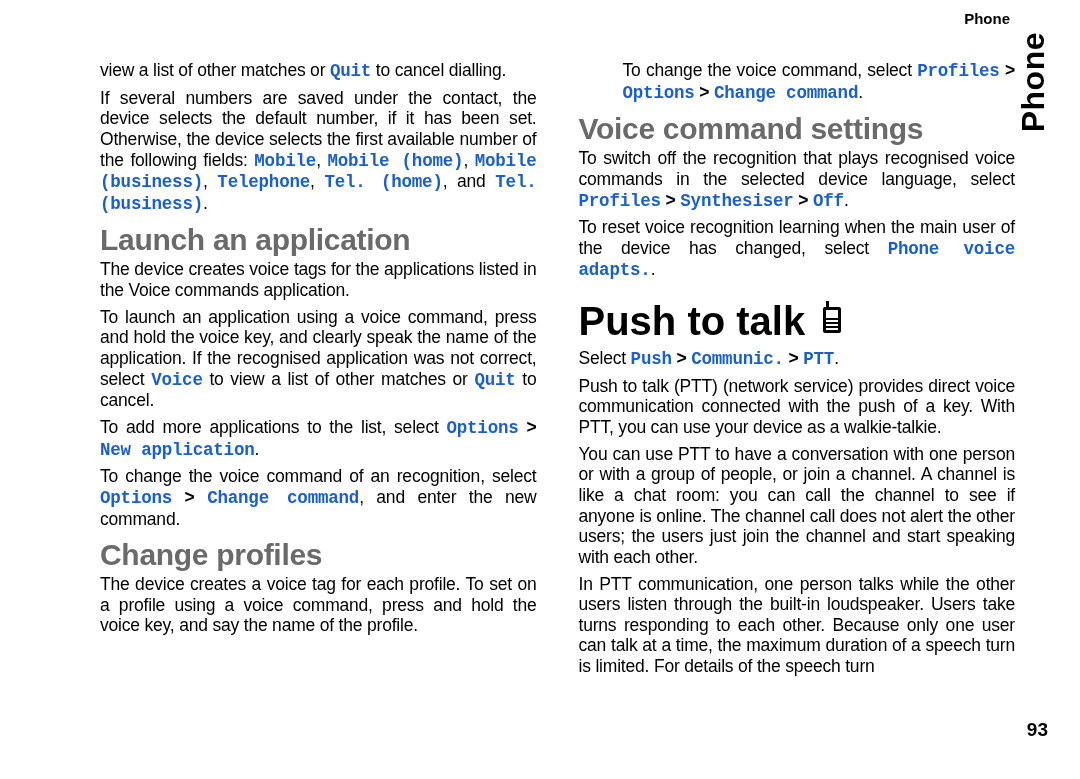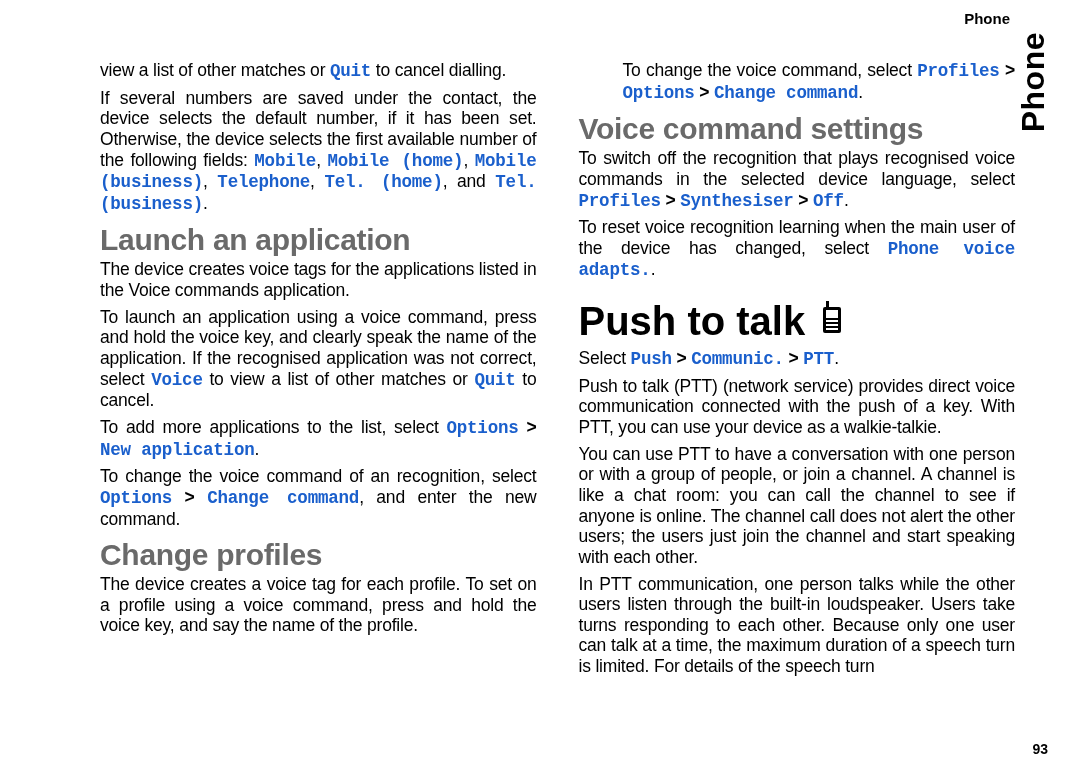--- a/index.html
+++ b/index.html
@@ -67,23 +67,23 @@
   }
   .bold { font-weight: bold; }
   .bluebold { font-weight: bold; color: #1a5fcc; font-family: Liberation Mono, monospace; }
   .ptt-icon {
     display: inline-block;
     vertical-align: middle;
   }
   .page-num {
     position: absolute;
     right: 32px;
-    bottom: 22px;
+    bottom: 38px;
     font-weight: bold;
-    font-size: 14px;
+    font-size: 19px;
   }
 </style>
 </head>
 <body>
 
 <div class="page">
 
   <div class="header-section">Phone</div>
   <div class="side-tab">Phone</div>
 

